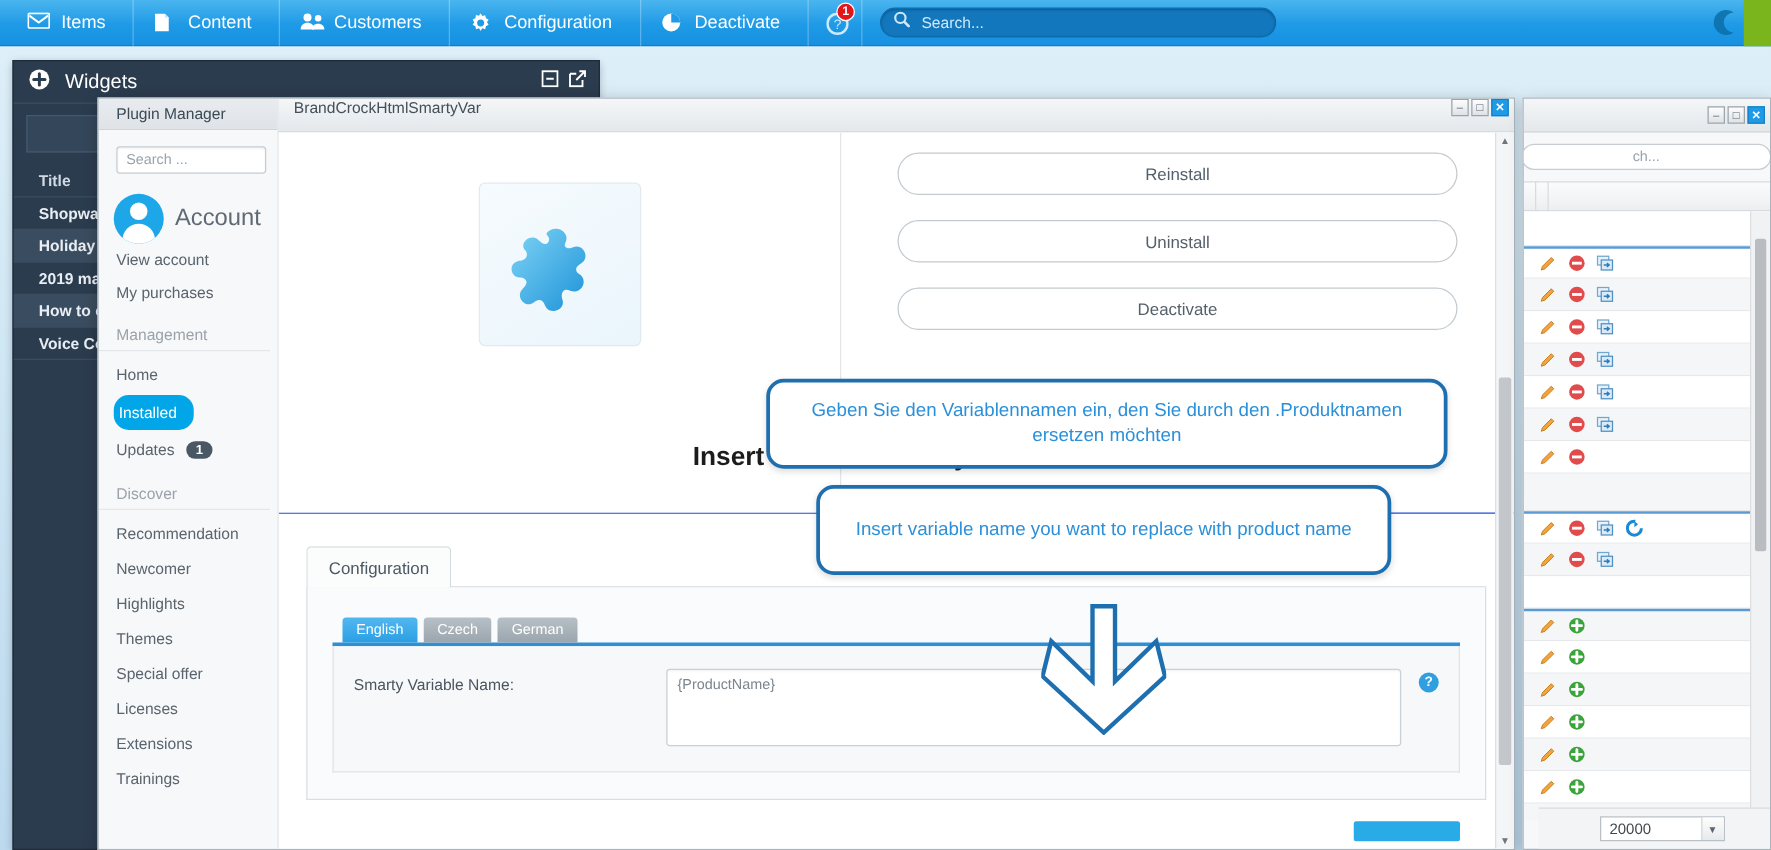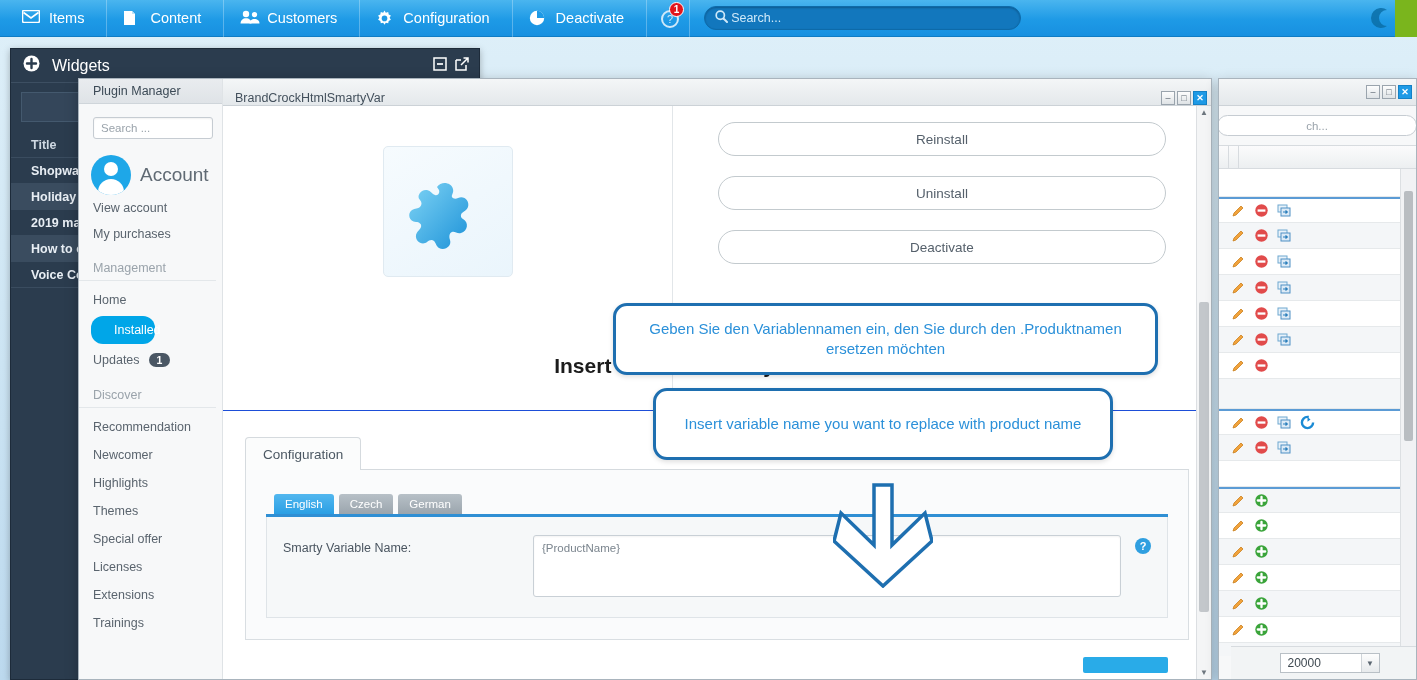--- a/index.html
+++ b/index.html
@@ -34,21 +34,21 @@
   .nav-ico svg { display:block; }
   .nav-help { padding:0 10px 0 14px; position:relative; border-right:1px solid rgba(255,255,255,.28); display:flex; align-items:center; height:37px;}
   .help-badge {
     position:absolute; top:2px; left:22px; width:15px; height:15px; border-radius:50%;
     background:#e2151b; border:1px solid #fff; color:#fff; font-size:10px;
     display:flex; align-items:center; justify-content:center; font-weight:bold;
   }
   .searchbox {
     margin-left:14px; width:317px; height:24px; border-radius:12px;
     background:#1277bd; border:1px solid #0d6aa9;
-    display:flex; align-items:center; padding:0 10px; gap:3px;
+    display:flex; align-items:center; padding:0 10px; gap:9px;
     box-shadow:inset 0 1px 2px rgba(0,0,0,.25);
   }
   .searchbox .ph { color:#cfe9f9; font-size:12.5px; }
   .topright { margin-left:auto; display:flex; align-items:center; height:37px; padding-right:0; }
   .sw-logo { width:30px; height:30px; opacity:.85; }
   .sw-green { width:22px; height:37px; background:#7ab51d; }
 
   
   .widgets-panel {
     position:absolute; left:10px; top:48px; width:470px; height:632px;
@@ -113,32 +113,32 @@
   .pm-group {
     padding:14px 0 5px 14px; font-size:12.5px; color:#9aa3ab;
     border-bottom:1px solid #e3e7ea; margin-bottom:5px; margin-right:6px;
   }
   .pm-item {
     display:flex; align-items:center; gap:9px;
     padding:7px 0 7px 14px; font-size:12.5px; color:#5a646e; cursor:pointer;
   }
   .pm-item.active {
     background:#00a6e8; color:#fff; border-radius:12px;
-    margin:2px 14px 2px 12px; padding-left:23px; width:64px;
+    margin:2px 14px 2px 12px; padding-left:4px; width:64px;
   }
   .badge-dark {
     background:#4a5764; color:#fff; border-radius:9px; font-size:10.5px;
     padding:1px 8px; font-weight:bold;
   }
 
   
   .pm-main { flex:1; display:flex; flex-direction:column; min-width:0; position:relative; }
   .pm-titlebar {
     height:27px; background:linear-gradient(180deg,#f4f6f7 0%,#e4e8eb 100%);
-    border-bottom:1px solid #ccd2d7; display:flex; align-items:flex-end;
+    border-bottom:1px solid #ccd2d7; display:flex; align-items:flex-start;
     padding:0 4px 0 12px; flex:0 0 27px;
   }
   .pm-titlebar .t { font-size:12.5px; color:#43505c; }
   .win-btns { margin-left:auto; display:flex; gap:2px; align-items:center; }
   .wb {
     width:14px; height:14px; border:1px solid #9aa4ad; background:linear-gradient(180deg,#fdfdfd,#dfe3e6);
     display:flex; align-items:center; justify-content:center; font-size:9px; color:#5b6670; cursor:pointer;
   }
   .wb.close { background:#1e9ae6; border-color:#1481c6; color:#fff; font-weight:bold; }
 

